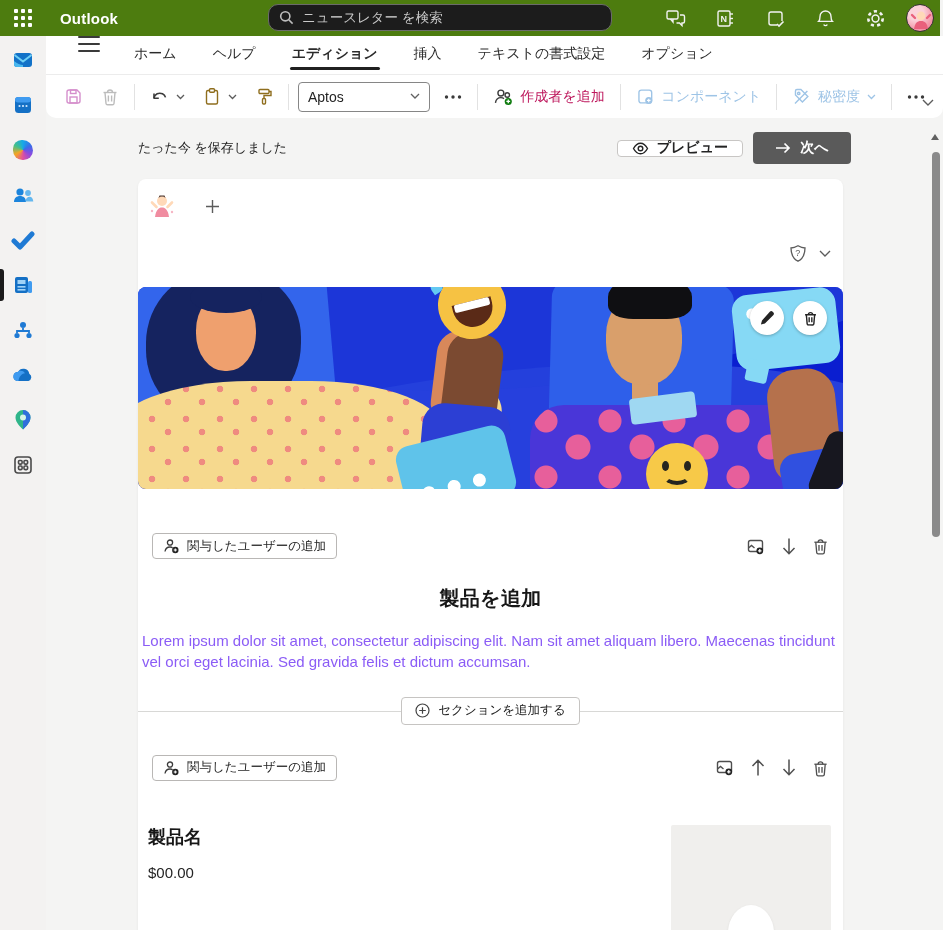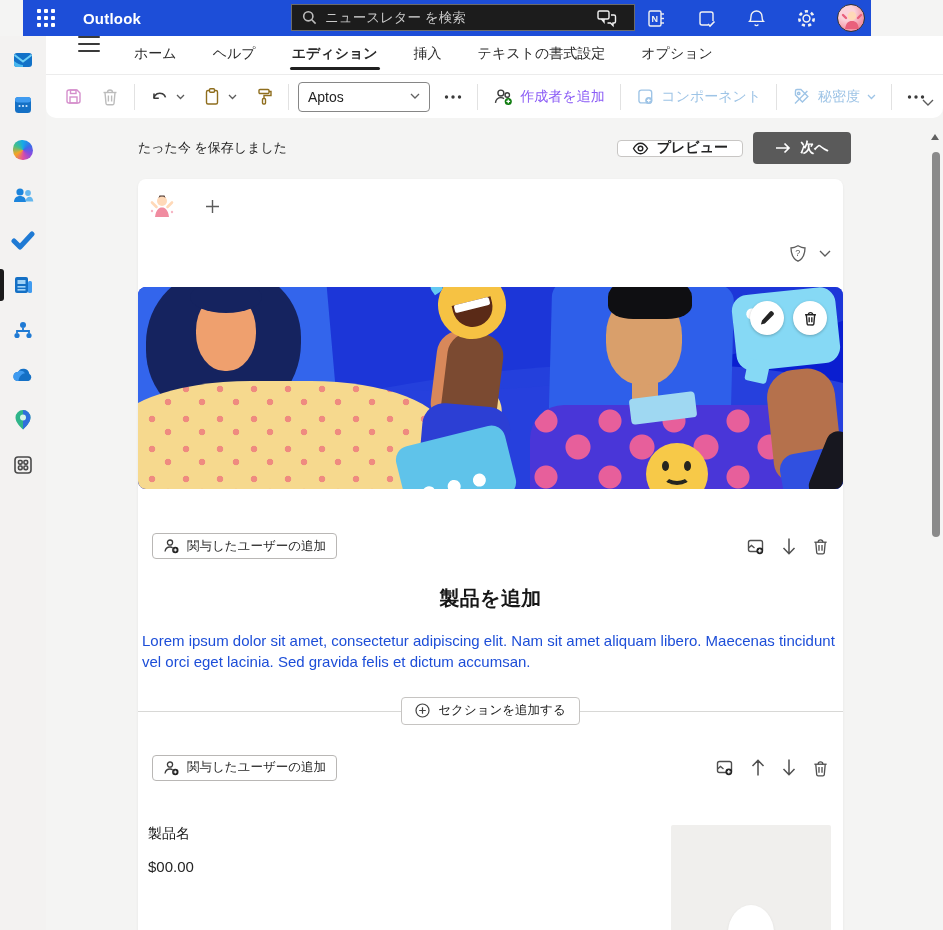--- a/index.html
+++ b/index.html
@@ -5,26 +5,26 @@
   * { margin:0; padding:0; box-sizing:border-box; }
   html,body { width:943px; height:930px; }
   body {
     font-family:"Liberation Sans","DejaVu Sans",sans-serif;
     background:#f4f4f3; overflow:hidden; position:relative;
     width:943px; height:930px;
   }
   svg { display:block; }
 
   
-  .topbar { position:absolute; left:0; top:0; width:848px; height:36px; background:#1d4ed8; display:flex; align-items:center; z-index:30;margin-left:23px; }
+  .topbar { position:absolute; left:0; top:0; width:940px; height:36px; background:#4d7c0f; display:flex; align-items:center; z-index:30; }
   .waffle { width:46px; height:36px; display:flex; align-items:center; justify-content:center; cursor:pointer; }
   .waffle-grid { display:grid; grid-template-columns:repeat(3,4px); grid-template-rows:repeat(3,4px); gap:3px; }
   .waffle-grid i { width:4px; height:4px; background:#fff; border-radius:1px; }
   .app-title { color:#fff; font-size:15px; font-weight:700; margin-left:14px; letter-spacing:.2px; }
-  .searchbox { position:absolute; left:268px; top:4px; width:344px; height:27px; background:#1c1c1c; border:1px solid #6b6b6b; border-radius:0; display:flex; align-items:center; padding:0 10px; gap:8px; color:#c9c9c9; font-size:13.5px; }
+  .searchbox { position:absolute; left:268px; top:4px; width:344px; height:27px; background:#1c1c1c; border:1px solid #6b6b6b; border-radius:10px; display:flex; align-items:center; padding:0 10px; gap:8px; color:#c9c9c9; font-size:13.5px; }
   .tb-icons { position:absolute; right:54px; top:0; height:36px; display:flex; align-items:center; gap:28px; }
   .tb-btn { width:22px; height:22px; display:flex; align-items:center; justify-content:center; cursor:pointer; }
   .avatar { position:absolute; right:6px; top:4px; width:28px; height:28px; border-radius:50%; background:radial-gradient(circle at 35% 30%, #fbd2da 0 30%, #f293a5 70%); overflow:hidden; border:1px solid #333; cursor:pointer; }
 
   
   .rail { position:absolute; left:0; top:36px; width:46px; height:894px; background:#f3f2f1; display:flex; flex-direction:column; align-items:center; padding-top:10px; gap:17px; z-index:20; }
   .rail-item { position:relative; width:46px; height:28px; display:flex; align-items:center; justify-content:center; cursor:pointer; }
   .rail-item.selected::before { content:""; position:absolute; left:0; top:-2px; width:4px; height:32px; background:#1a1a1a; border-radius:0 3px 3px 0; }
   .copilot-dot { width:20px; height:20px; border-radius:45% 55% 50% 50%; background:conic-gradient(#15a9e8,#3b6ce8,#8a4ae0,#e050a0,#f5a623,#44c08a,#15a9e8); }
 
@@ -32,21 +32,21 @@
   .main { position:absolute; left:46px; top:36px; width:897px; height:894px; }
   .ribbon { position:relative; background:#fff; height:82px; border-radius:0 0 10px 10px; z-index:10; }
   .tabs-row { height:38px; display:flex; align-items:flex-start; padding-left:32px; gap:32px; }
   .hamburger { width:22px; height:16px; display:flex; flex-direction:column; justify-content:space-between; cursor:pointer; }
   .hamburger i { height:2px; background:#3a3a3a; border-radius:1px; }
   .tab { position:relative; font-size:14px; color:#2b2b2b; cursor:pointer; padding:9px 2px; }
   .tab.active { font-weight:700; }
   .tab.active::after { content:""; position:absolute; left:0; right:0; bottom:2px; height:3px; background:#202020; border-radius:2px; }
   .toolbar-row { height:44px; border-top:1px solid #ececec; display:flex; align-items:center; padding:0 12px; }
   .tool-group { display:flex; align-items:center; gap:6px; }
-  .tbtn { min-width:30px; height:30px; border:none; background:transparent; border-radius:4px; display:flex; align-items:center; justify-content:center; gap:7px; cursor:pointer; font-size:14px; color:#8b5cf6; padding:0 6px; font-family:inherit; }
+  .tbtn { min-width:30px; height:30px; border:none; background:transparent; border-radius:4px; display:flex; align-items:center; justify-content:center; gap:7px; cursor:pointer; font-size:14px; color:#be185d; padding:0 6px; font-family:inherit; }
   .tbtn.disabled { cursor:default; }
   .tbtn .lbl { white-space:nowrap; }
   .tbtn.blue-disabled { color:#9ec4e6; }
   .vdiv { width:1px; height:26px; background:#e2e2e2; margin:0 9px; }
   .font-select { width:132px; height:30px; border:1px solid #868686; border-radius:4px; display:flex; align-items:center; justify-content:space-between; padding:0 9px; font-size:14px; color:#242424; cursor:pointer; background:#fff; }
   .ribbon-collapse { position:absolute; right:4px; bottom:4px; width:22px; height:22px; display:flex; align-items:center; justify-content:center; cursor:pointer; }
 
   
   .content { position:absolute; left:0; top:82px; width:897px; height:812px; background:#f4f4f3; overflow:hidden; }
   .status-row { display:flex; align-items:center; margin:14px 0 0 92px; width:713px; height:32px; }
@@ -108,27 +108,27 @@
   .r-sleeve { left:644px; top:162px; width:84px; height:60px; background:#3050e0; border-radius:16px; transform:rotate(-10deg); }
   .dark-corner { left:678px; top:150px; width:64px; height:70px; background:#17171f; border-radius:12px; transform:rotate(22deg); }
   .hero-actions { position:absolute; right:16px; top:14px; display:flex; gap:9px; }
   .hero-circle { position:static; width:34px; height:34px; border-radius:50%; background:#fff; border:none; display:flex; align-items:center; justify-content:center; cursor:pointer; box-shadow:0 1px 3px rgba(0,0,0,.25); }
 
   
   .sec-toolbar { display:flex; align-items:center; margin:44px 14px 0 14px; }
   .pill-btn { height:26px; display:flex; align-items:center; gap:7px; padding:0 10px; background:#fff; border:1px solid #b9b7b5; border-radius:4px; font-size:12.5px; color:#242424; cursor:pointer; font-family:inherit; }
   .sec-icons { margin-left:auto; display:flex; align-items:center; gap:15px; }
   .sec-heading { margin-top:26px; text-align:center; font-size:20px; font-weight:700; color:#171717; letter-spacing:.3px; }
-  .sec-body { margin:18px 4px 0 4px; font-size:15px; color:#1d4ed8; line-height:1.42; }
+  .sec-body { margin:18px 4px 0 4px; font-size:15px; color:#8b5cf6; line-height:1.42; }
   .add-section { position:relative; margin-top:24px; text-align:center; height:28px; }
   .add-section::before { content:""; position:absolute; left:0; right:0; top:14px; height:1px; background:#d8d8d6; }
   .add-section-btn { position:relative; z-index:1; height:28px; display:inline-flex; align-items:center; gap:8px; padding:0 13px; background:#fff; border:1px solid #c6c4c2; border-radius:4px; font-size:12.5px; color:#242424; cursor:pointer; font-family:inherit; }
   .sec-toolbar.second { margin-top:30px; }
   .product-row { display:flex; margin:44px 12px 0 10px; }
-  .product-name { font-size:14px; font-weight:400; color:#171717; }
+  .product-name { font-size:18px; font-weight:700; color:#171717; }
   .product-price { margin-top:15px; font-size:15px; color:#242424; }
   .img-placeholder { position:relative; margin-left:auto; width:160px; height:230px; background:#f0efed; border-radius:2px; cursor:pointer; }
   .img-placeholder .circ { position:absolute; left:50%; top:80px; transform:translateX(-50%); width:46px; height:56px; background:#fff; border-radius:50%; display:flex; align-items:center; justify-content:center; box-shadow:0 1px 3px rgba(0,0,0,.08); }
 
   
   .scroll-track { position:absolute; right:0; top:0; width:14px; height:812px; }
   .scroll-up { position:absolute; right:4px; top:16px; width:0; height:0; border-left:4px solid transparent; border-right:4px solid transparent; border-bottom:6px solid #606060; }
   .scroll-thumb { position:absolute; right:3px; top:34px; width:8px; height:385px; background:#8a8a8a; border-radius:5px; cursor:pointer; }
 </style>
 </head>

